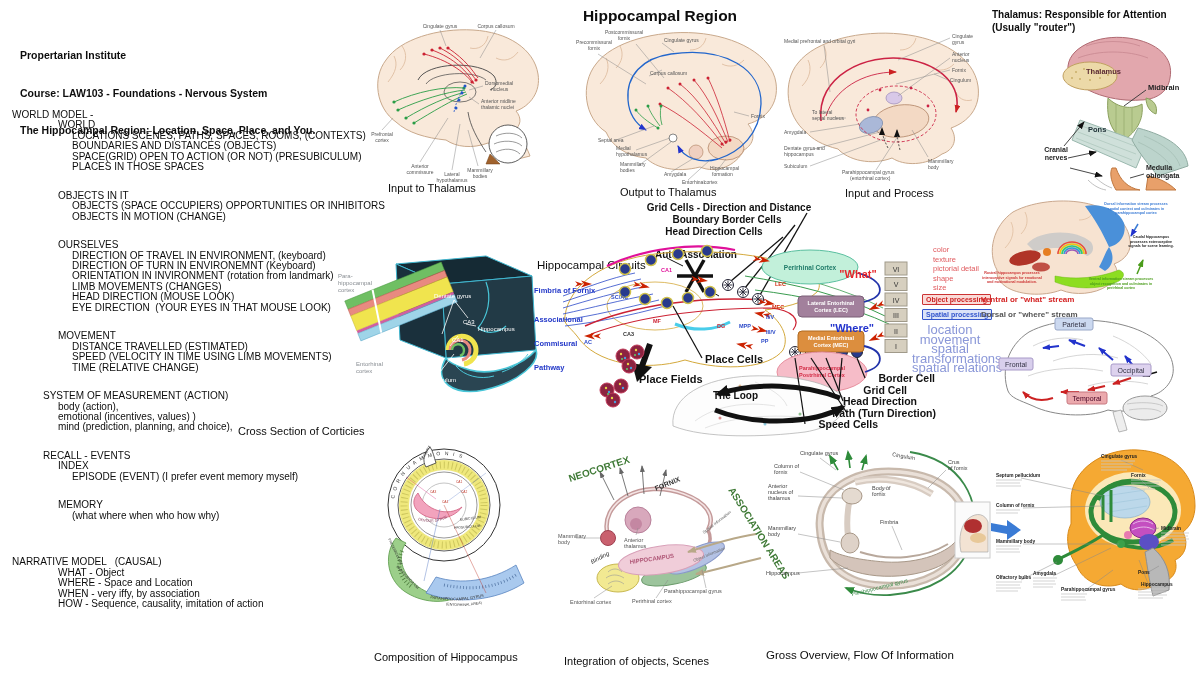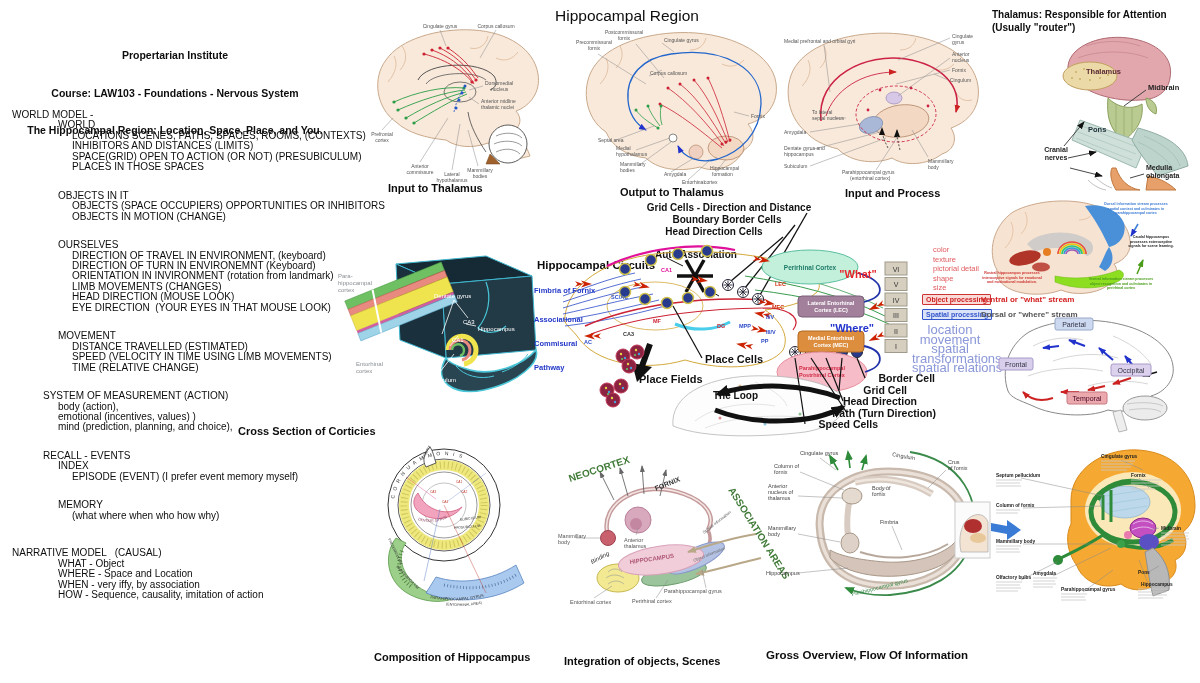--- a/index.html
+++ b/index.html
@@ -1,27 +1,27 @@
 <!DOCTYPE html>
 <html><head>
 <meta charset="utf-8">
 <style>
   html,body{margin:0;padding:0;background:#fff}
   #canvas{position:relative;width:1200px;height:683px;background:#fff;overflow:hidden;
           font-family:"Liberation Sans",sans-serif;color:#0d0d0d}
   .abs{position:absolute}
   svg{position:absolute;overflow:visible}
   svg text{font-family:"Liberation Sans",sans-serif}
-  .cap{position:absolute;font-weight:bold;color:#0d0d0d;font-size:11px;line-height:13.5px;white-space:pre}
-  .hdr{position:absolute;left:20px;top:24px;width:310px;text-align:center;font-weight:bold;
+  .cap{position:absolute;font-weight:normal;color:#0d0d0d;font-size:11px;line-height:13.5px;white-space:pre}
+  .hdr{position:absolute;left:20px;top:24px;width:310px;font-weight:bold;
        font-size:10.5px;line-height:12.5px;white-space:pre}
-  .title{position:absolute;left:555px;top:7px;width:210px;font-weight:normal;font-size:15.5px}
+  .title{position:absolute;left:555px;top:7px;width:210px;text-align:center;font-weight:bold;font-size:15.5px}
   .ol{white-space:pre;font-weight:normal;font-size:10px;line-height:10.45px;color:#0d0d0d}
   .L0{padding-left:0}.L1{padding-left:31px}.L2{padding-left:46px}.L3{padding-left:60px}
-  .g1{margin-top:18px}.g2{margin-top:27px}
+  .g1{margin-top:18px}.g2{margin-top:36px}
   .rlist .li{font-size:7.5px;line-height:9.6px;color:#e05a5e;white-space:pre}
   .blist .li{font-size:13px;line-height:9.6px;color:#8a97d8;text-align:center;white-space:pre}
   .pbox{position:absolute;font-size:7px;font-weight:bold;padding:1px 3px;border-radius:1px;white-space:pre}
   .note{position:absolute;font-size:3.6px;line-height:4.5px;text-align:center;font-weight:bold}
   .bluehead{position:absolute;font-size:7.5px;font-weight:bold;color:#2338c8;line-height:8px;white-space:pre}
 </style>
 </head>
 <body>
 
 <div id="canvas">
@@ -67,21 +67,21 @@
 <div class="title">Hippocampal Region</div>
 <div class="abs" style="left:992px;top:8px;font-weight:bold;font-size:10px;line-height:13px">
   <div>Thalamus: Responsible for Attention</div>
   <div>(Usually "router")</div>
 </div>
 
 <div class="abs" style="left:12px;top:110px">
       <div class="ol L0">WORLD MODEL -</div>
       <div class="ol L2">WORLD</div>
       <div class="ol L3">LOCATIONS SCENES, PATHS, SPACES, ROOMS, (CONTEXTS)</div>
-      <div class="ol L3">INHIBITORS AND DISTANCES (LIMITS)</div>
+      <div class="ol L3">BOUNDARIES AND DISTANCES (OBJECTS)</div>
       <div class="ol L3">SPACE(GRID) OPEN TO ACTION (OR NOT) (PRESUBICULUM)</div>
       <div class="ol L3">PLACES IN THOSE SPACES</div>
       <div class="ol L2 g1">OBJECTS IN IT</div>
       <div class="ol L3">OBJECTS (SPACE OCCUPIERS) OPPORTUNITIES OR INHIBITORS</div>
       <div class="ol L3">OBJECTS IN MOTION (CHANGE)</div>
       <div class="ol L2 g1">OURSELVES</div>
       <div class="ol L3">DIRECTION OF TRAVEL IN ENVIRONMENT, (keyboard)</div>
       <div class="ol L3">DIRECTION OF TURN IN ENVIRONEMNT (Keyboard)</div>
       <div class="ol L3">ORIENTATION IN INVIRONMENT (rotation from landmark)</div>
       <div class="ol L3">LIMB MOVEMENTS (CHANGES)</div>

